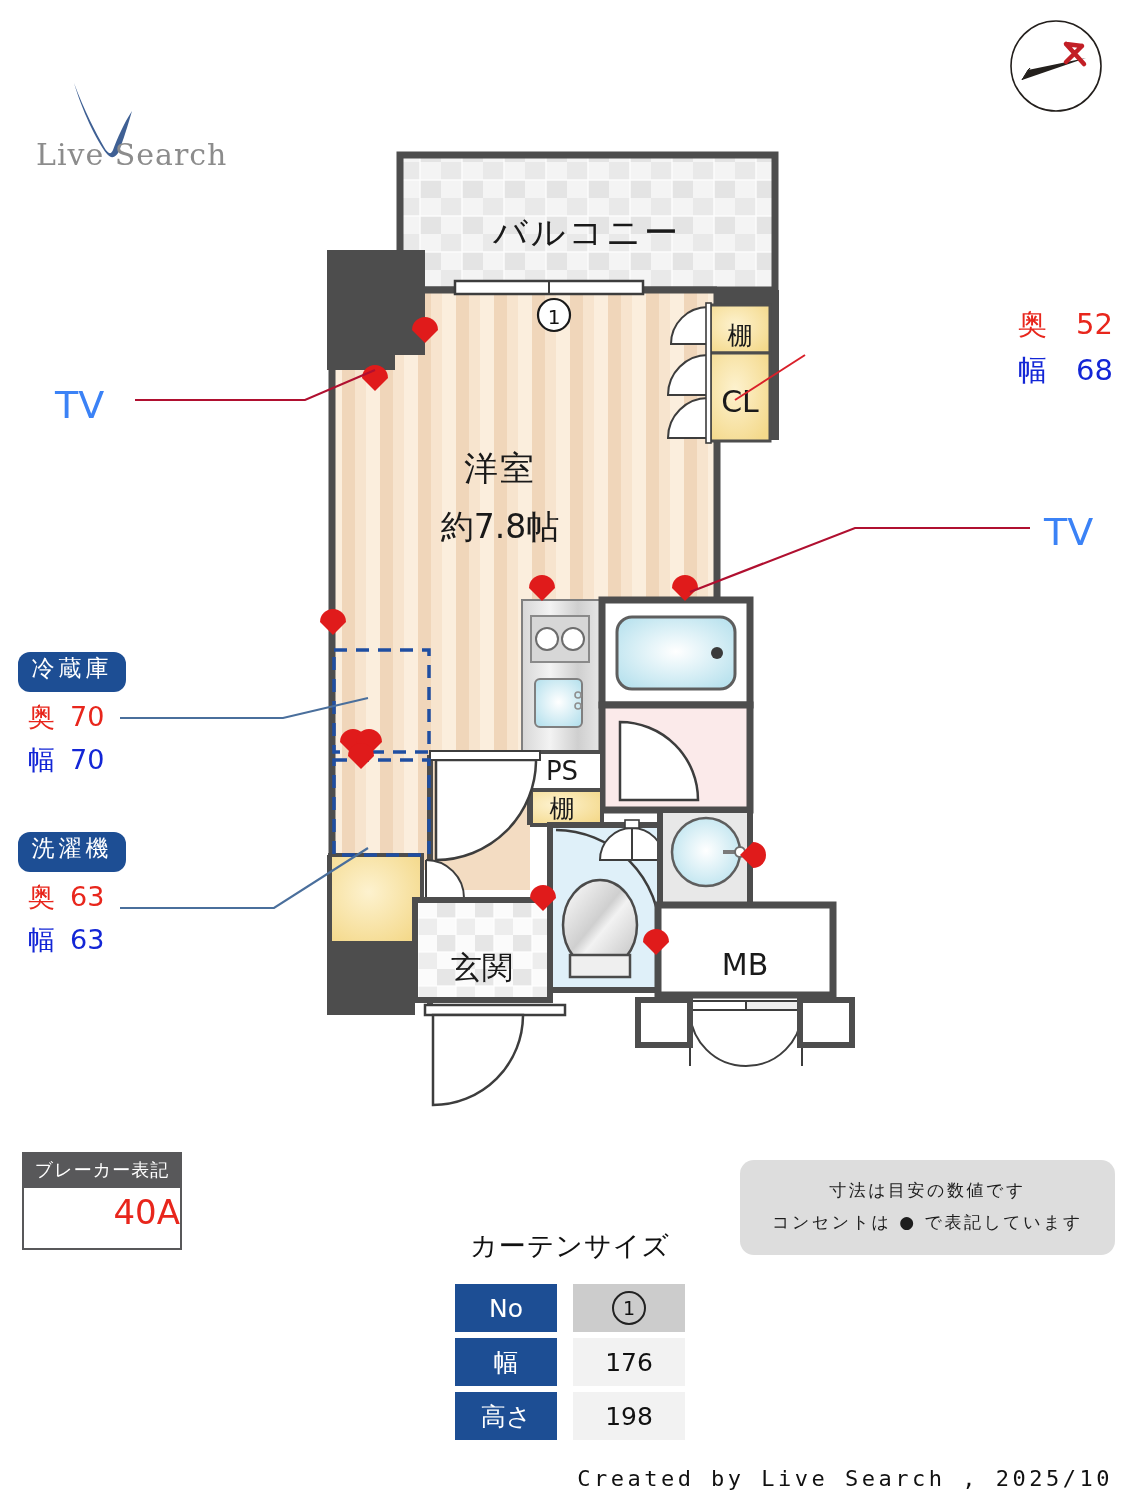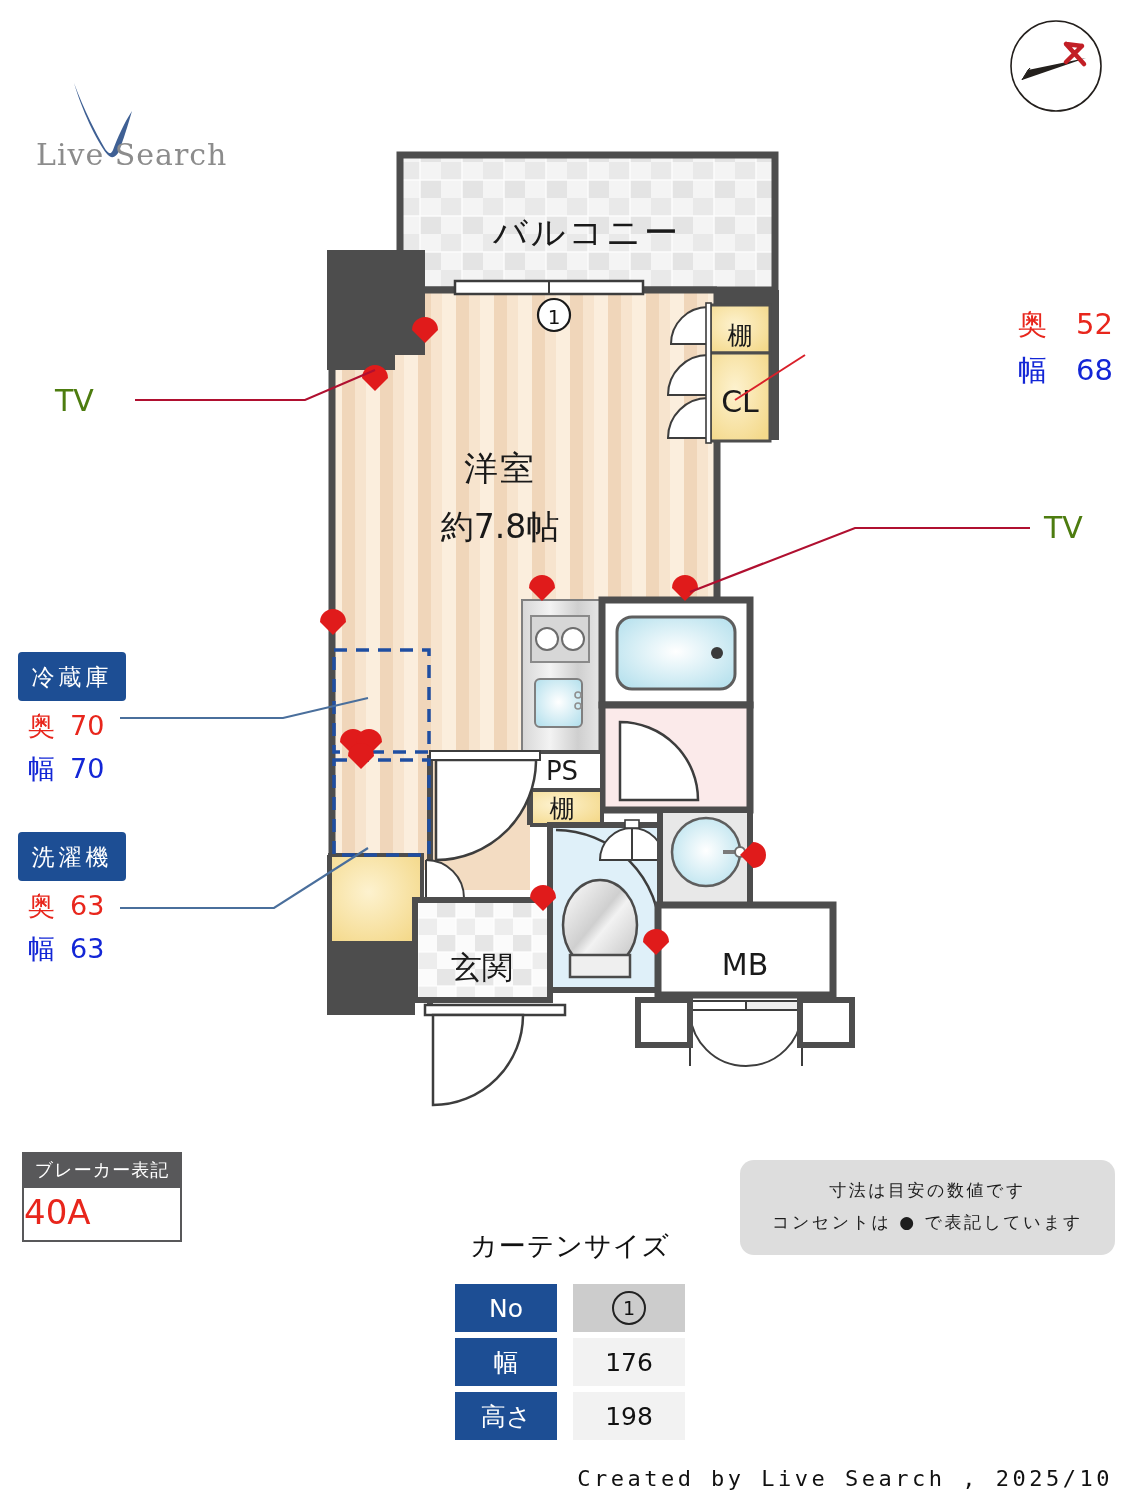--- a/index.html
+++ b/index.html
@@ -8,35 +8,35 @@
   .abs{position:absolute;}
   
   #logo{left:28px;top:55px;width:230px;height:120px;}
   #logo .word{position:absolute;left:8px;top:82px;font-family:"DejaVu Serif","Liberation Serif",serif;
        font-size:30px;color:#8c8c8c;letter-spacing:1px;}
   
   #compass{left:1008px;top:18px;width:96px;height:96px;}
   
   #plan{left:0px;top:0px;width:1125px;height:1120px;}
   
-  .tvlabel{color:#4d7c0f;font-size:30px;font-family:"DejaVu Sans","Liberation Sans",sans-serif;}
+  .tvlabel{color:#3b82f6;font-size:38px;font-family:"DejaVu Sans","Liberation Sans",sans-serif;}
   .dimbox{width:108px;}
   .dimhead{background:#1d4e94;color:#fff;font-size:23px;text-align:center;
-      padding:10px 0 8px 0;border-radius:4px;letter-spacing:4px;}
+      padding:1px 0 8px 0;border-radius:12px;letter-spacing:4px;}
   .dimrow{font-size:27px;margin-top:7px;text-align:left;padding-left:10px;white-space:nowrap;}
   .dimrow .k{display:inline-block;width:42px;}
   .red{color:#e8261c;}
   .blue{color:#1326d6;}
   .dimR{font-size:29px;white-space:nowrap;}
   .dimR .k{display:inline-block;width:58px;text-align:left;}
   
   #breaker{left:22px;top:1152px;width:160px;border-radius:12px;}
   #breaker .bh{background:#58585a;color:#fff;font-size:18px;text-align:center;padding:6px 0;letter-spacing:1px;}
   #breaker .bv{border:2px solid #58585a;border-top:none;color:#e8261c;font-size:34px;
-       text-align:left;padding:4px 0 8px 0;background:#fff;}
+       text-align:right;padding:4px 0 16px 0;background:#fff;}
   
   #note{left:740px;top:1160px;width:375px;background:#dddddd;border-radius:14px;padding:14px 0 16px 0;}
   #note div{font-size:17px;color:#1d1d1d;letter-spacing:2.5px;text-align:center;line-height:1.9;}
   
   #curtain{left:455px;top:1215px;width:230px;margin-top:13px;}
   #curtain .ct{font-size:27px;text-align:center;color:#111;margin-bottom:14px;letter-spacing:1px;}
   #curtain table{border-collapse:separate;border-spacing:0 6px;width:100%;}
   #curtain td{height:46px;vertical-align:middle;}
   #curtain td.h{background:#1d4e94;color:#fff;font-size:25px;text-align:center;width:100px;}
   #curtain td.sp{width:14px;background:#fff;}

